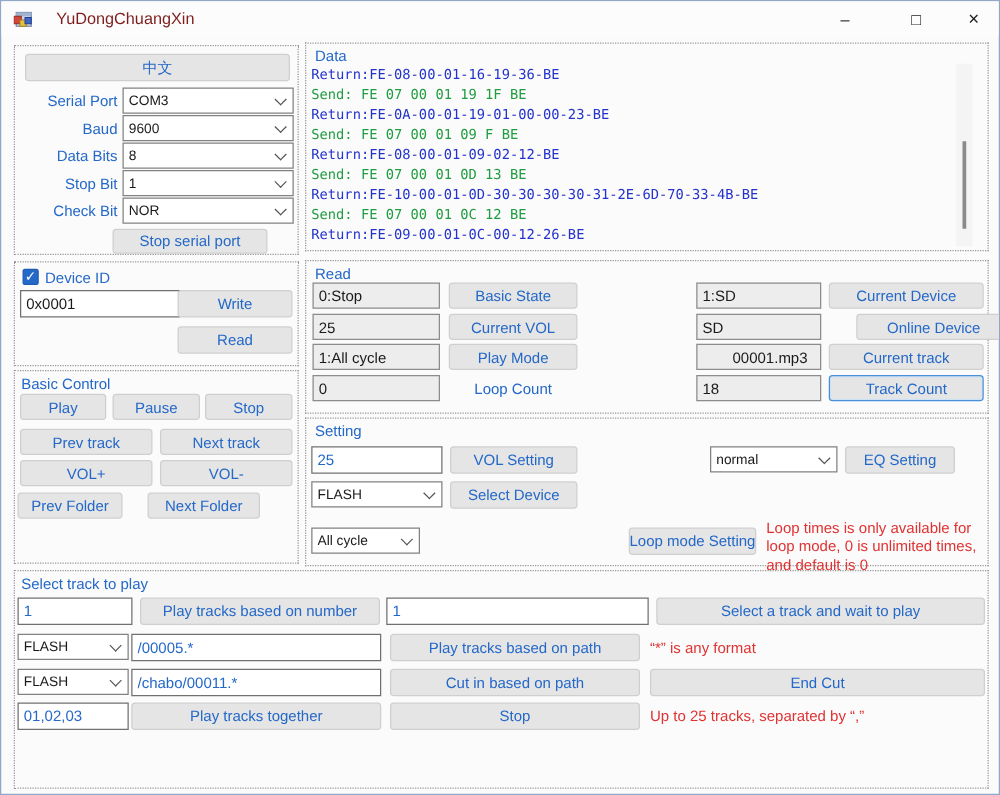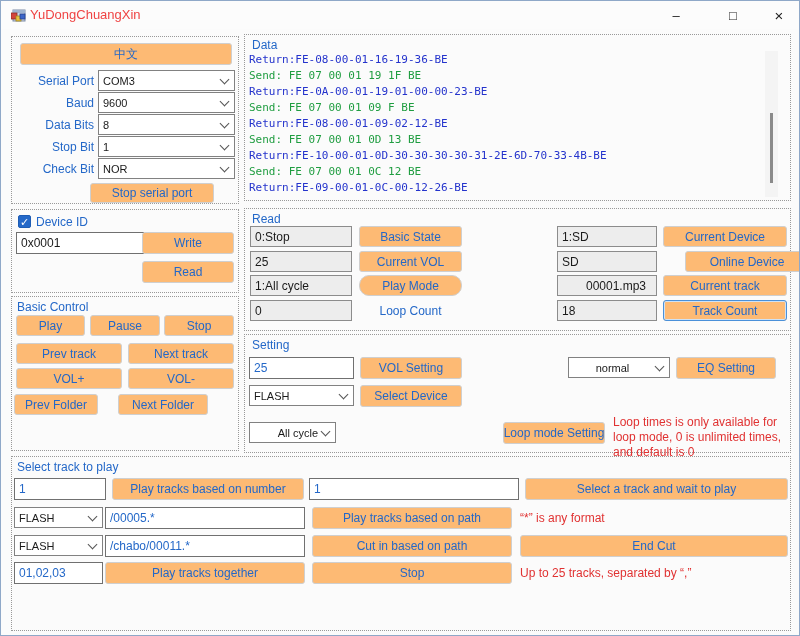--- a/index.html
+++ b/index.html
@@ -7,30 +7,30 @@
   body { background:#e8e8e8; }
   .window {
     position:absolute; left:0; top:0; width:800px; height:636px;
     background:#fbfbfb; border:1px solid #8fa8c8; overflow:hidden;
   }
   .titlebar {
     position:absolute; left:0; top:0; width:100%; height:28px;
     background:#fcfcfc; display:flex; align-items:center;
   }
   .app-icon { position:absolute; left:10px; top:7px; width:15px; height:15px; }
-  .win-title { position:absolute; left:29px; top:6px; font-size:13px; color:#ef4444; }
+  .win-title { position:absolute; left:44px; top:6px; font-size:13px; color:#7f1d1d; }
   .tb-btn {
     position:absolute; top:0; width:40px; height:28px; display:flex;
     align-items:center; justify-content:center; font-size:13px; color:#222; cursor:default;
   }
   .panel { position:absolute; border:1px dotted #999; }
   .panel-title { position:absolute; font-size:12px; color:var(--blue); white-space:nowrap; }
   :root { --blue:#2468c8; --red:#e03232; --ret:#2433cc; --snd:#1f9d40; }
   .btn {
-    position:absolute; background:#fdba74; border:1px solid #cfcfcf; border-radius:3px;
+    position:absolute; background:#e5e5e5; border:1px solid #cfcfcf; border-radius:3px;
     color:var(--blue); font-size:12px; display:flex; align-items:center; justify-content:center;
     white-space:nowrap; cursor:default;
   }
   .btn.focus { border:1px solid #4a90d9; box-shadow:0 0 0 1px #cfe2f5 inset; }
   .lbl { position:absolute; font-size:12px; color:var(--blue); white-space:nowrap; }
   .combo {
     position:absolute; height:21px; background:#fff; border:1px solid #818181;
     display:flex; align-items:center; padding:0 4px; font-size:11px; color:#1a1a1a;
   }
   .combo .val { flex:1 1 auto; overflow:hidden; }
@@ -146,48 +146,48 @@
     <div class="btn" style="left:106px; top:97px; width:90px; height:21px;">Next Folder</div>
   </div>
 
   <div class="panel" style="left:243px; top:207px; width:547px; height:123px;">
     <span class="panel-title" style="left:7px; top:3px;">Read</span>
     <div class="field" style="left:5px; top:17px; width:102px;">0:Stop</div>
     <div class="btn" style="left:114px; top:17px; width:103px; height:21px;">Basic State</div>
     <div class="field" style="left:5px; top:42px; width:102px;">25</div>
     <div class="btn" style="left:114px; top:42px; width:103px; height:21px;">Current VOL</div>
     <div class="field" style="left:5px; top:66px; width:102px;">1:All cycle</div>
-    <div class="btn" style="left:114px; top:66px; width:103px; height:21px;border-radius:10px;">Play Mode</div>
+    <div class="btn" style="left:114px; top:66px; width:103px; height:21px;">Play Mode</div>
     <div class="field" style="left:5px; top:91px; width:102px;">0</div>
     <span class="lbl" style="left:114px; top:95px; width:103px; text-align:center;">Loop Count</span>
     <div class="field" style="left:312px; top:17px; width:100px;">1:SD</div>
     <div class="btn" style="left:418px; top:17px; width:124px; height:21px;">Current Device</div>
     <div class="field" style="left:312px; top:42px; width:100px;">SD</div>
     <div class="btn" style="left:440px; top:42px; width:124px; height:21px;">Online Device</div>
     <div class="field" style="left:312px; top:66px; width:100px;padding-left:28px;">00001.mp3</div>
     <div class="btn" style="left:418px; top:66px; width:124px; height:21px;">Current track</div>
     <div class="field" style="left:312px; top:91px; width:100px;">18</div>
     <div class="btn focus" style="left:418px; top:91px; width:124px; height:21px;">Track Count</div>
   </div>
 
   <div class="panel" style="left:243px; top:333px; width:547px; height:119px;">
     <span class="panel-title" style="left:7px; top:3px;">Setting</span>
     <input class="tbox blue" style="left: 4px; top: 22px; width: 105px;" value="25">
     <div class="btn" style="left:115px; top:22px; width:102px; height:22px;">VOL Setting</div>
-    <div class="combo" style="left:323px; top:22px; width:102px;text-align:center;">
+    <div class="combo" style="left:323px; top:22px; width:102px;">
       <span class="val">normal</span>
       <span class="chev"></span>
     </div>
-    <div class="btn" style="left:431px; top:22px; width:100px; height:22px;">EQ Setting</div>
+    <div class="btn" style="left:431px; top:22px; width:88px; height:22px;">EQ Setting</div>
     <div class="combo" style="left:4px; top:50px; width:105px;">
       <span class="val">FLASH</span>
       <span class="chev"></span>
     </div>
     <div class="btn" style="left:115px; top:50px; width:102px; height:22px;">Select Device</div>
-    <div class="combo" style="left:4px; top:87px; width:87px;text-align:right;">
+    <div class="combo" style="left:4px; top:87px; width:87px;">
       <span class="val">All cycle</span>
       <span class="chev"></span>
     </div>
     <div class="btn" style="left:258px; top:87px; width:102px; height:22px;">Loop mode Setting</div>
     <div class="note" style="left:368px; top:80px; width:178px;">Loop times is only available for loop mode, 0 is unlimited times, and default is 0</div>
   </div>
 
   <div class="panel" style="left:10px; top:455px; width:780px; height:175px;">
     <span class="panel-title" style="left:5px; top:3px;">Select track to play</span>
     <input class="tbox blue" style="left: 2px; top: 21px; width: 92px;" value="1">

